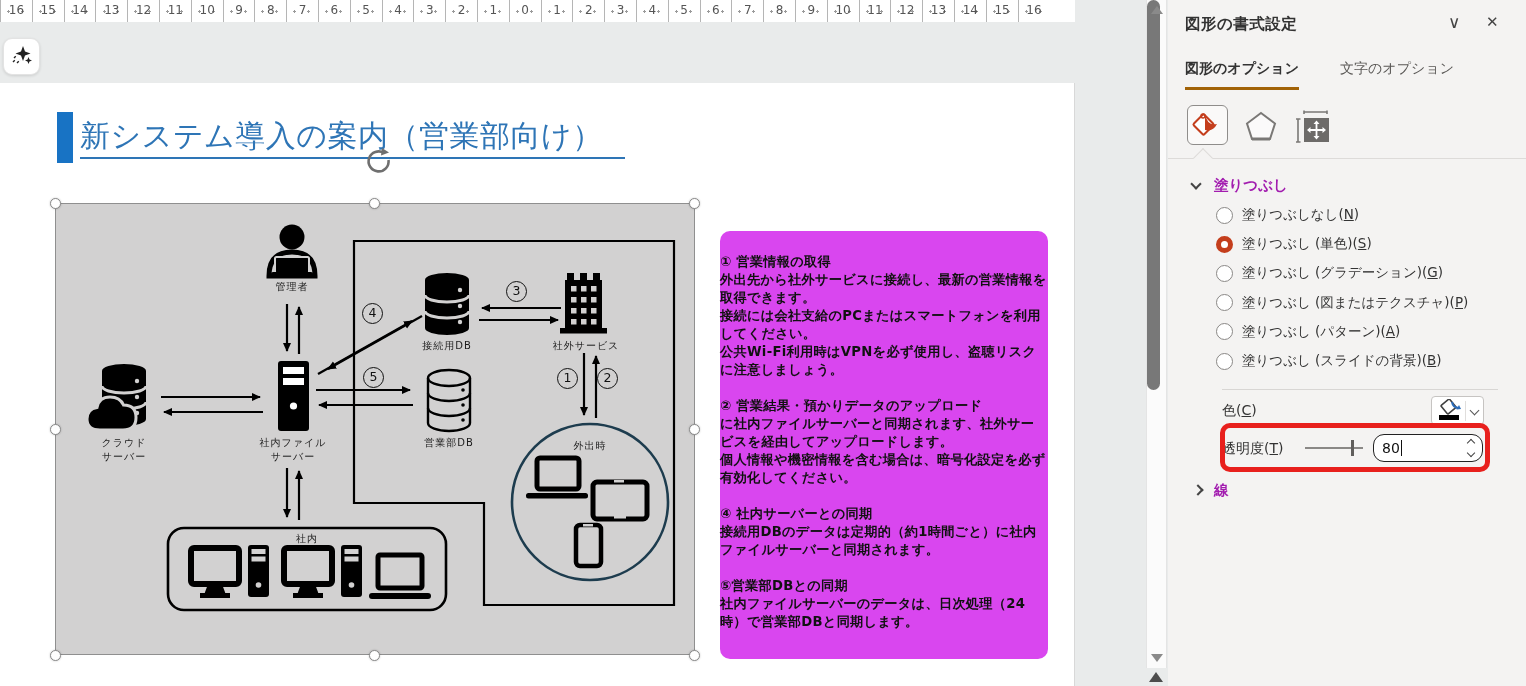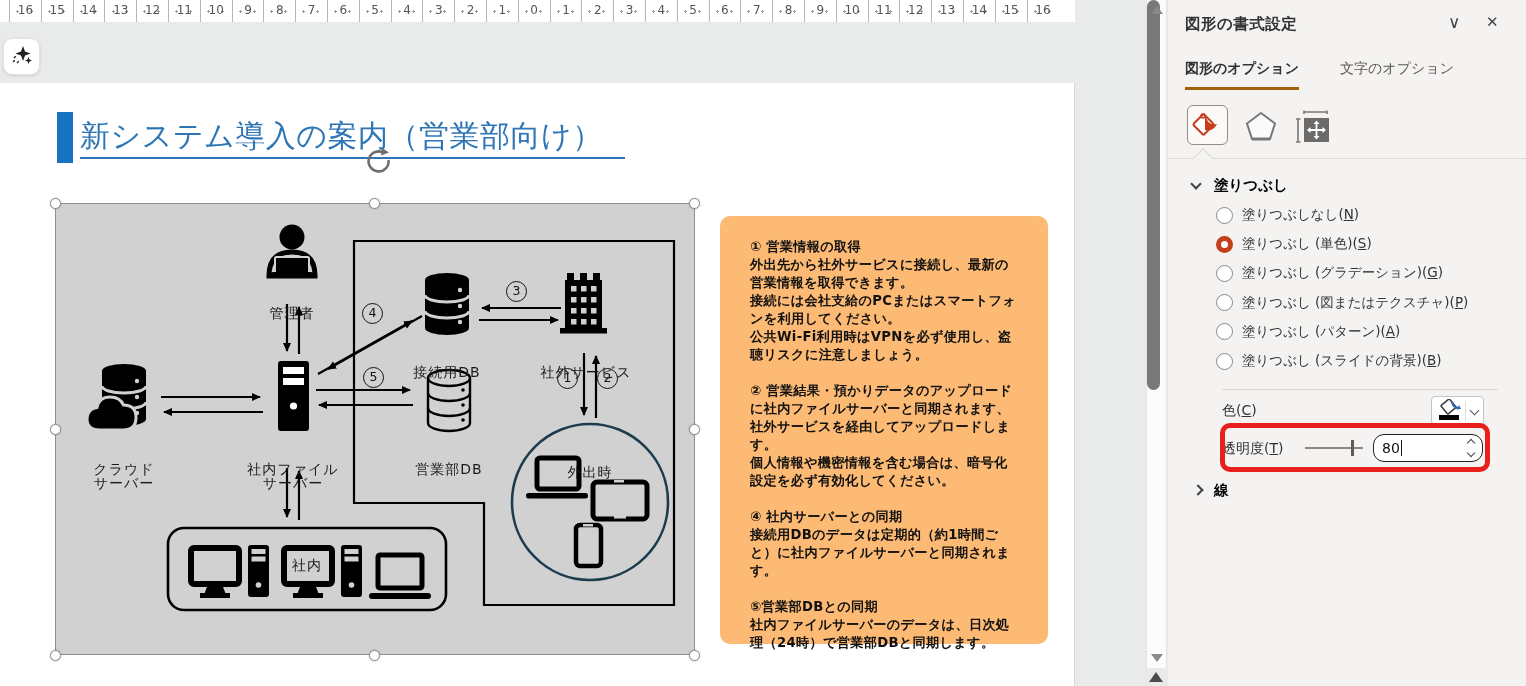--- a/index.html
+++ b/index.html
@@ -1,42 +1,42 @@
 <!DOCTYPE html>
 <html><head>
 <meta charset="utf-8">
 <style>
   * { margin:0; padding:0; box-sizing:border-box; }
   html,body { width:1526px; height:686px; overflow:hidden; font-family:"DejaVu Sans","Liberation Sans",sans-serif; background:#e9ebeb; }
   .abs { position:absolute; }
   #stage { position:relative; width:1526px; height:686px; }
 
   
-  #ruler { left:0; top:0; width:1075px; height:22px; background:#ffffff; display:flex; padding-left:9px; overflow:hidden; }
+  #ruler { left:0; top:0; width:1075px; height:22px; background:#ffffff; display:flex; overflow:hidden; }
   .rcell { width:31.8px; flex:0 0 31.8px; text-align:center; font-size:12px; color:#555; line-height:20px; border-left:1px solid #b5b5b5; background-image:radial-gradient(circle,#9a9a9a 1px,transparent 1.4px),radial-gradient(circle,#9a9a9a 1px,transparent 1.4px); background-repeat:no-repeat; background-size:3px 3px,3px 3px; background-position:22% 55%,72% 55%; }
 
   
   #workspace { left:0; top:22px; width:1146px; height:664px; background:#e9ebeb; }
   #sparkle-btn { left:3px; top:16px; width:37px; height:37px; background:#fff; border:1px solid #e3e3e3; border-radius:9px; box-shadow:0 1px 3px rgba(0,0,0,.12); cursor:pointer; }
   #slide { left:0; top:61px; width:1075px; height:603px; background:#ffffff; border-right:1px solid #d8d8d8; }
 
   
   #title-bar { left:57px; top:29px; width:16px; height:51px; background:#1873c4; }
   #title-text { left:80px; top:33px; font-size:30px; color:#2e75b6; border-bottom:2px solid #2e75b6; padding-right:22px; letter-spacing:.5px; white-space:nowrap; }
 
   
   #diagram { left:55px; top:120px; width:640px; height:452px; background:#d2d1d1; border:1px solid #8f8f8f; }
-  .dlabel { position:absolute; transform:translate(-50%,0); font-size:14px; color:#1c1c1c; text-align:center; white-space:pre-line; line-height:14px; letter-spacing:1px;margin-top:26px; }
+  .dlabel { position:absolute; transform:translate(-50%,0); font-size:10px; color:#1c1c1c; text-align:center; white-space:pre-line; line-height:14px; letter-spacing:1px; }
   .stepnum { position:absolute; width:21px; height:21px; border:1.4px solid #111; border-radius:50%; font-size:12.5px; line-height:18px; text-align:center; color:#111; background:transparent; }
 
   
   .handle { position:absolute; width:11px; height:11px; background:#fff; border:1.5px solid #8a8a8a; border-radius:50%; box-shadow:0 0 2px rgba(0,0,0,.25); }
 
   
-  #notes { left:720px; top:133px; width:328px; height:428px; background:#fdba74; border-radius:10px; padding:22px 30px; }
+  #notes { left:720px; top:148px; width:328px; height:428px; background:#d946ef; border-radius:10px; padding:22px 0; }
   .note-para { font-size:13.2px; font-weight:bold; color:#111; line-height:18px; white-space:pre-line; margin-bottom:18px; letter-spacing:.3px; }
 
   
   #vscroll { left:1146px; top:0; width:21px; height:668px; background:#fbfbfb; border-left:1px solid #e4e4e4; border-right:1px solid #e4e4e4; }
   .scroll-arrow { position:absolute; left:4px; width:0; height:0; border-left:6px solid transparent; border-right:6px solid transparent; cursor:pointer; }
   #scroll-up { top:6px; border-bottom:8px solid #8a8a8a; }
   #scroll-down { top:654px; border-top:8px solid #8a8a8a; }
   #scroll-thumb { left:4px; top:258px; width:13px; height:390px; background:#787878; border-radius:7px; cursor:pointer; }
   #prev-slide-arrow { position:absolute; left:1149px; top:672px; width:0; height:0; border-left:7px solid transparent; border-right:7px solid transparent; border-bottom:10px solid #4c4c4c; cursor:pointer; }
 
@@ -48,21 +48,21 @@
   .tab { position:absolute; top:60px; font-size:14px; color:#5a5856; cursor:pointer; padding-bottom:9px; }
   .tab.active { font-weight:bold; color:#333; border-bottom:3px solid #a16207; }
   #tab-shape { left:17px; }
   #tab-text { left:172px; }
 
   .opt-icon { position:absolute; cursor:pointer; }
   #icon-fill-wrap { left:19px; top:105px; width:41px; height:40px; border:1px solid #8f8d8b; border-radius:6px; background:#faf9f8; }
   #panel-divider1 { left:0; top:158px; width:358px; height:1px; background:#dddbd9; }
   #divider-notch { left:28px; top:151px; width:14px; height:14px; background:#f4f3f2; border-left:1px solid #dddbd9; border-top:1px solid #dddbd9; transform:rotate(45deg); }
 
-  .sect-header { position:absolute; font-size:14.5px; font-weight:bold; color:#000000; cursor:pointer; }
+  .sect-header { position:absolute; font-size:14.5px; font-weight:bold; color:#a21caf; cursor:pointer; }
   .chev { position:absolute; width:8px; height:8px; border-right:2px solid #444; border-bottom:2px solid #444; cursor:pointer; }
   .chev.down { transform:rotate(45deg); }
   .chev.right { transform:rotate(-45deg); }
 
   .radio-row { position:absolute; left:48px; display:flex; align-items:center; cursor:pointer; }
   .radio-circle { width:17px; height:17px; border:1.5px solid #8a8886; border-radius:50%; background:#fff; margin-right:9px; flex:0 0 17px; }
   .radio-circle.sel { border:5px solid #c43e1c; }
   .radio-label { font-size:13.5px; color:#333; white-space:nowrap; }
   .radio-label u { text-decoration:underline; }
 

